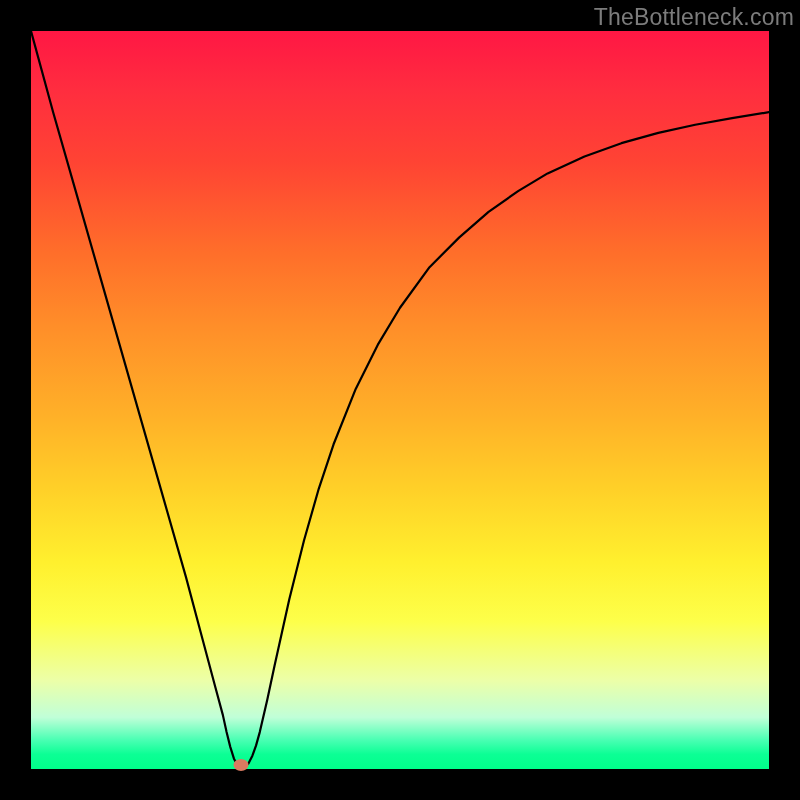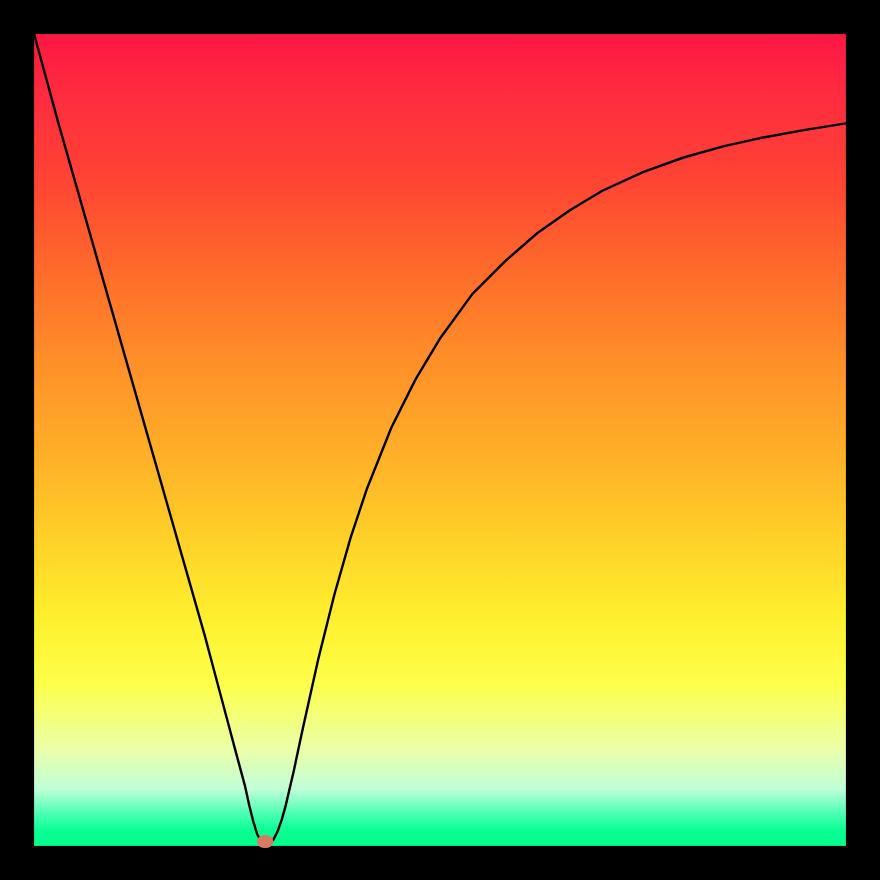--- a/index.html
+++ b/index.html
@@ -68,13 +68,14 @@
 </head>
 <body>
 
 <div class="frame">
   <div class="plot">
     <svg id="curve" viewBox="0 0 738 738" preserveAspectRatio="none">
       <path id="curve-path" d="M0.00 0.00 L22.14 81.18 L44.28 158.67 L66.42 236.16 L88.56 313.65 L110.70 391.14 L132.84 468.63 L154.98 546.12 L169.74 601.47 L184.50 656.82 L191.88 684.13 L195.57 701.10 L199.26 715.86 L202.95 727.67 L206.64 734.31 L210.33 736.52 L214.02 735.79 L217.71 732.10 L221.40 724.72 L225.09 714.38 L228.78 701.10 L236.16 669.37 L243.54 634.68 L250.92 601.47 L258.30 568.26 L273.06 509.22 L287.82 457.56 L302.58 413.28 L324.72 357.93 L346.86 313.65 L369.00 276.75 L398.52 236.16 L428.04 206.64 L457.56 180.81 L487.08 160.15 L516.60 142.43 L553.50 125.46 L590.40 112.18 L627.30 101.84 L664.20 93.73 L701.10 87.08 L738.00 81.18" fill="none" stroke="#000" stroke-width="2.2" stroke-linejoin="round" stroke-linecap="round"></path>
     </svg>
     <div class="marker" id="marker" style="left: 210.33px; top: 734.31px;"></div>
   </div>
+  <div class="attribution">TheBottleneck.com</div>
 </div>
 
 </body></html>

